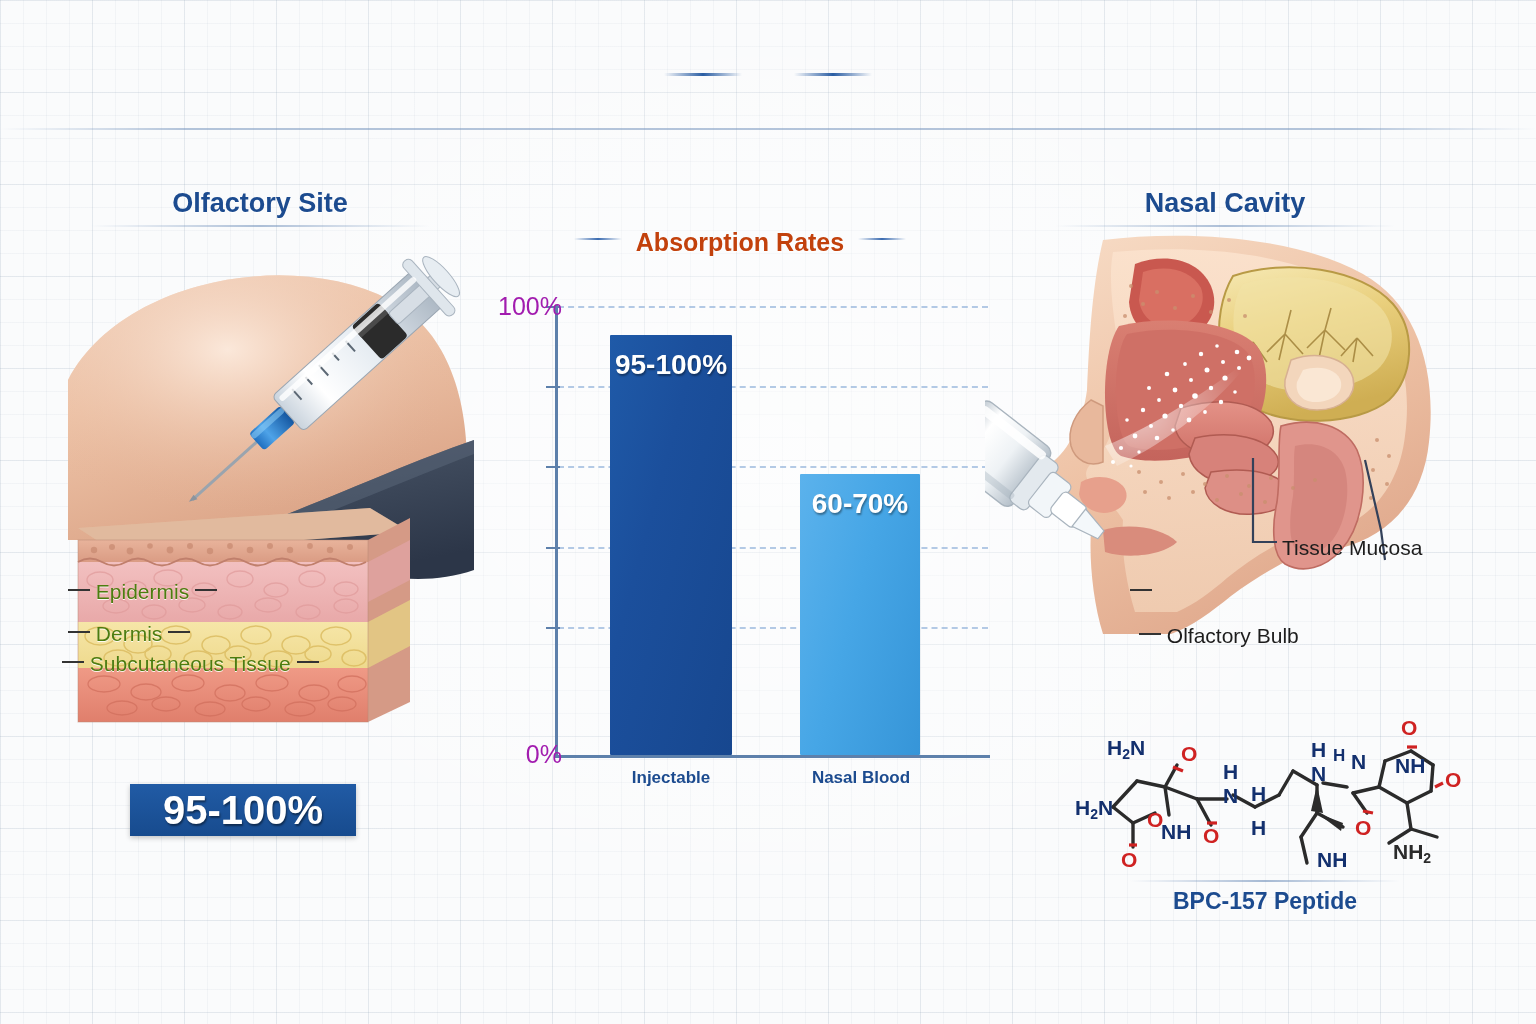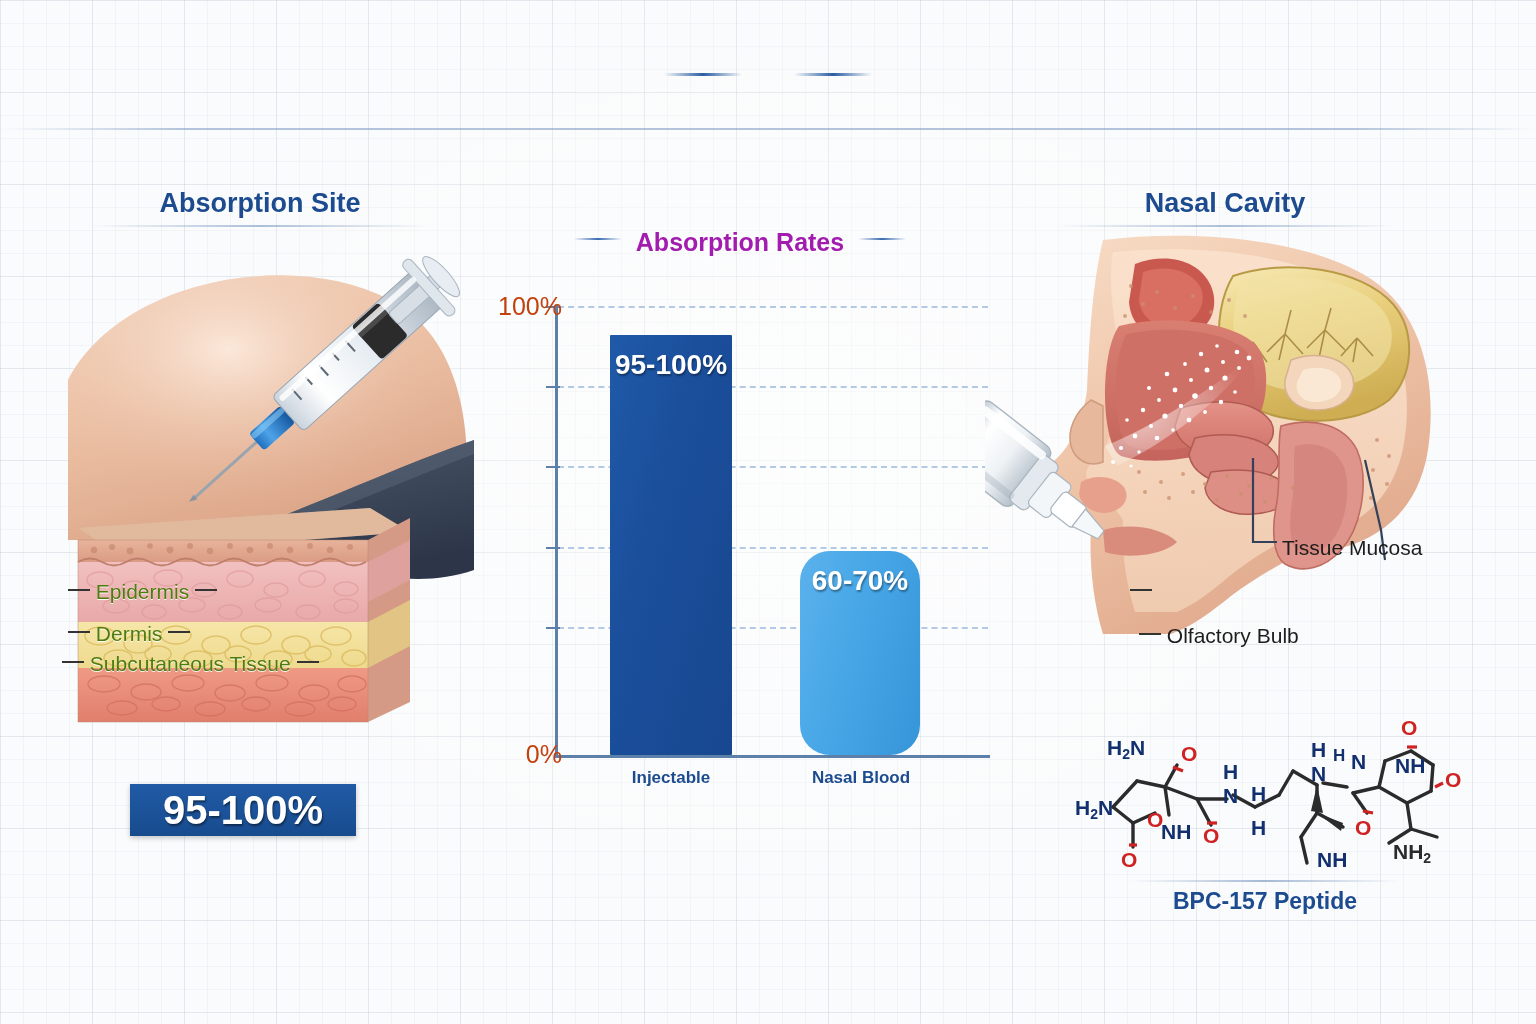--- a/index.html
+++ b/index.html
@@ -37,33 +37,33 @@
   .sechead{
     position:absolute;text-align:center;font-size:27px;font-weight:bold;color:#1c4b8f;
     text-shadow:0 1px 0 rgba(255,255,255,.9);
   }
   .sechead .ul{display:block;height:2px;margin-top:6px;
     background:linear-gradient(to right,rgba(120,150,190,0),rgba(120,150,190,.6),rgba(120,150,190,0));}
   #head-inj{left:90px;top:188px;width:340px;}
   #head-nasal{left:1055px;top:188px;width:340px;}
 
   #chart-title{position:absolute;left:500px;top:228px;width:480px;text-align:center;
-    font-size:25px;font-weight:bold;color:#a21caf;text-shadow:0 1px 0 rgba(255,255,255,.9);}
+    font-size:25px;font-weight:bold;color:#c2410c;text-shadow:0 1px 0 rgba(255,255,255,.9);}
   .cdash{display:inline-block;width:48px;height:2px;vertical-align:middle;margin:0 14px;
     position:relative;top:-5px;
     background:linear-gradient(to right,rgba(40,80,140,0),#3a6bb0,rgba(40,80,140,0));}
 
   
   #chart{position:absolute;left:490px;top:290px;width:520px;height:520px;}
   .gridline{position:absolute;left:68px;width:430px;height:0;
     border-top:2px dashed rgba(90,140,200,.45);}
   .tick{position:absolute;left:56px;width:14px;height:2px;background:#5d80ab;}
   .axis-y{position:absolute;left:65px;top:15px;width:3px;height:452px;background:#5d80ab;}
   .axis-x{position:absolute;left:65px;top:465px;width:435px;height:3px;background:#5d80ab;}
-  .ylab{position:absolute;right:448px;font-size:25px;color:#c2410c;white-space:nowrap;}
+  .ylab{position:absolute;right:448px;font-size:25px;color:#a21caf;white-space:nowrap;}
   .bar{position:absolute;bottom:55px;border-radius:1px;}
   .bar .val{position:absolute;left:0;right:0;top:14px;text-align:center;
     font-size:28px;font-weight:bold;color:#fff;text-shadow:1px 2px 2px rgba(0,0,0,.38);}
   .barlab{position:absolute;top:478px;text-align:center;font-size:17px;font-weight:bold;color:#1c4b8f;}
 
   
   #badge{position:absolute;left:130px;top:784px;width:226px;height:52px;
     background:linear-gradient(to bottom,#215ba5,#174b8e);
     box-shadow:0 2px 5px rgba(0,0,0,.22);
     display:flex;align-items:center;justify-content:center;
@@ -89,21 +89,21 @@
 
 <div id="grid"></div>
 <div id="vig"></div>
 
 <div id="title">
   <span class="tdash"></span><span class="tdash"></span>
 </div>
 <div id="titlerule"></div>
 
 <div class="sechead" id="head-inj">
-  <span>Absorption Site</span>
+  <span>Olfactory Site</span>
   <span class="ul"></span>
 </div>
 <div class="sechead" id="head-nasal">
   <span>Nasal Cavity</span>
   <span class="ul"></span>
 </div>
 
 <svg width="420" height="500" viewBox="0 0 420 500" style="position:absolute;left:60px;top:240px;">
   <defs>
     <linearGradient id="skinBody" x1="0" y1="0" x2="0.4" y2="1">
@@ -312,22 +312,22 @@
   <div class="axis-x"></div>
 
   <div class="ylab" style="top:2px;">100%</div>
   <div class="ylab" style="top:450px;">0%</div>
 
   <div class="bar" style="left:120px;width:122px;height:420px;
               background:linear-gradient(105deg,#1f5aa8 0%,#1b4f9c 38%,#17478f 100%);">
     <div class="val">95-100%</div>
   </div>
 
-  <div class="bar" style="left:310px;width:120px;height:204px;
-              background:linear-gradient(105deg,#5bb2ec 0%,#46a6e6 45%,#3695d8 100%);border-radius:30px;">
+  <div class="bar" style="left:310px;width:120px;height:281px;
+              background:linear-gradient(105deg,#5bb2ec 0%,#46a6e6 45%,#3695d8 100%);">
     <div class="val">60-70%</div>
   </div>
 
   <div class="barlab" style="left:108px;width:146px;">Injectable</div>
   <div class="barlab" style="left:296px;width:150px;">Nasal Blood</div>
 </div>
 
 <svg width="460" height="420" viewBox="0 0 460 420" style="position:absolute;left:985px;top:230px;">
   <defs>
     <linearGradient id="face" x1="0" y1="0" x2="0.5" y2="1">

